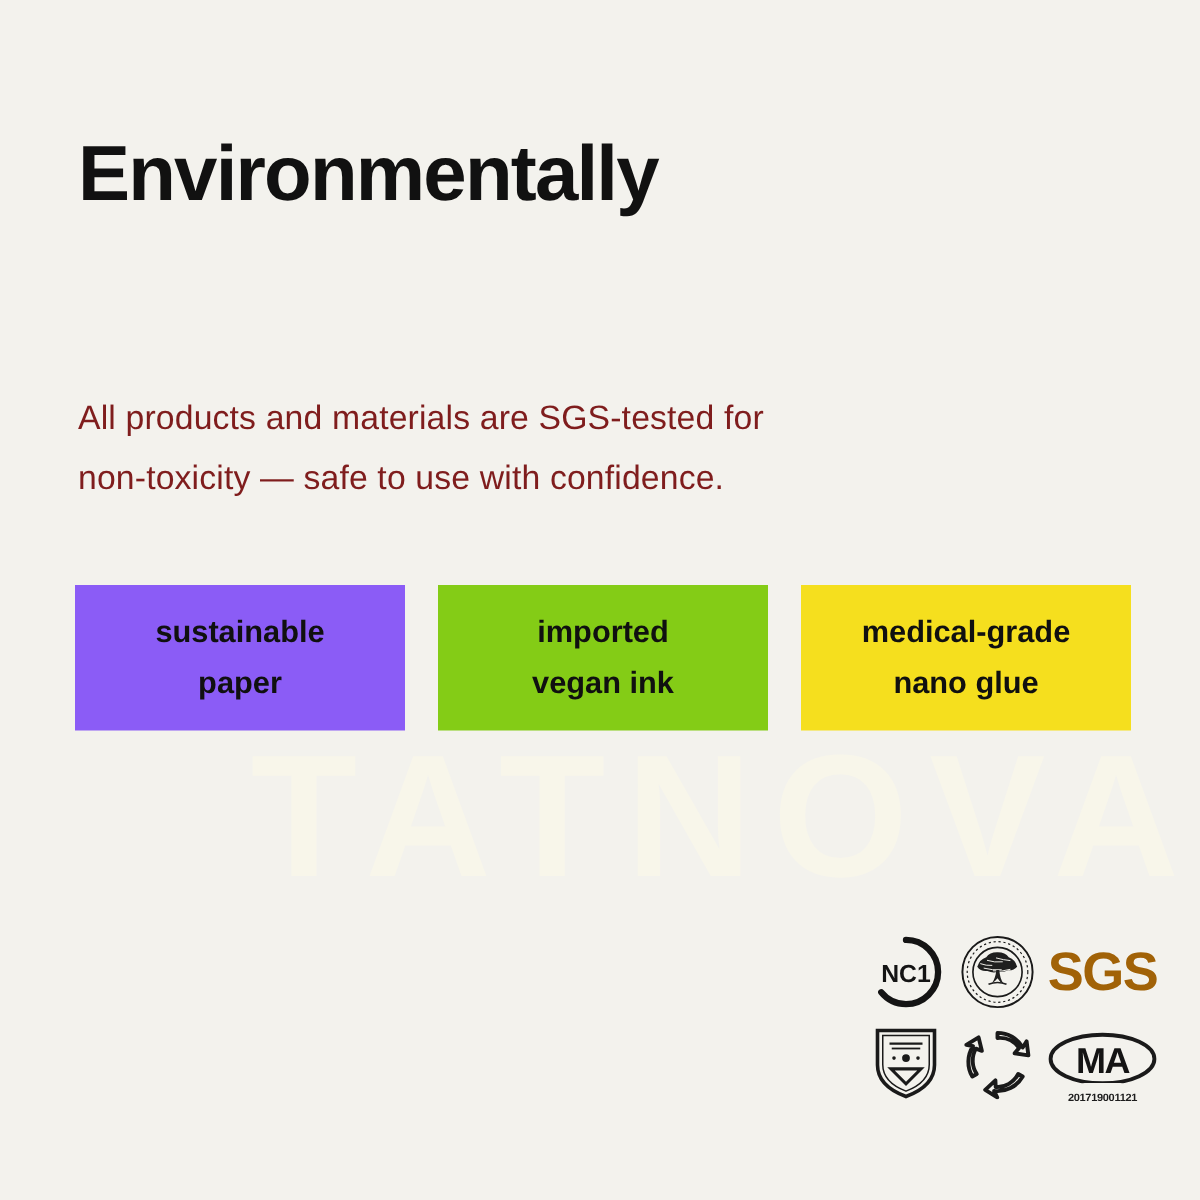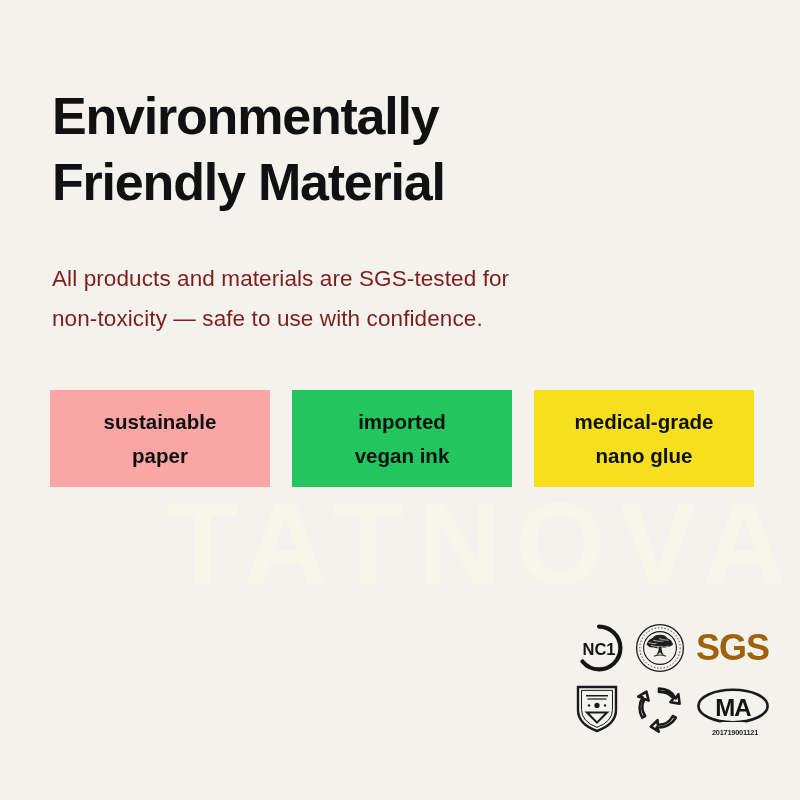--- a/index.html
+++ b/index.html
@@ -104,20 +104,21 @@
   }
   .cert-row {
     display: flex;
     align-items: center;
     height: 60px;
   }
   .cert-row.row2 { height: 60px; }
   .cert {
     display: flex;
     align-items: center;
+    justify-content: center;
     position: relative;
   }
   .cert-nc1   { width: 60px; height: 56px; }
   .cert-tree  { width: 62px; height: 56px; }
   .cert-sgs   { width: 78px; height: 56px; }
   .cert-shield{ width: 60px; height: 58px; }
   .cert-recyc { width: 62px; height: 58px; }
   .cert-cma   { width: 78px; height: 58px; }
 
   .sgs-text {
@@ -144,36 +145,35 @@
 </style>
 </head>
 <body style="background: rgb(243, 242, 237);">
 
 <div class="poster">
 
   <div class="watermark" style="color: rgb(248, 246, 234);">TATNOVA</div>
 
   <h1 class="headline">
     <span class="ln">Environmentally</span>
-    <span class="ln">Friendly Material</span>
   </h1>
 
   <p class="bodycopy">
     <span class="ln">All products and materials are SGS-tested for</span>
     <span class="ln">non-toxicity — safe to use with confidence.</span>
   </p>
 
   <div class="badge-row">
 
-    <div class="badge" style="background: #fca5a5;">
+    <div class="badge" style="background: #8b5cf6;">
       <span class="bline">sustainable</span>
       <span class="bline">paper</span>
     </div>
 
-    <div class="badge" style="background: #22c55e;">
+    <div class="badge" style="background: #84cc16;">
       <span class="bline">imported</span>
       <span class="bline">vegan ink</span>
     </div>
 
     <div class="badge" style="background: rgb(245, 223, 30);">
       <span class="bline">medical-grade</span>
       <span class="bline">nano glue</span>
     </div>
 
   </div>

